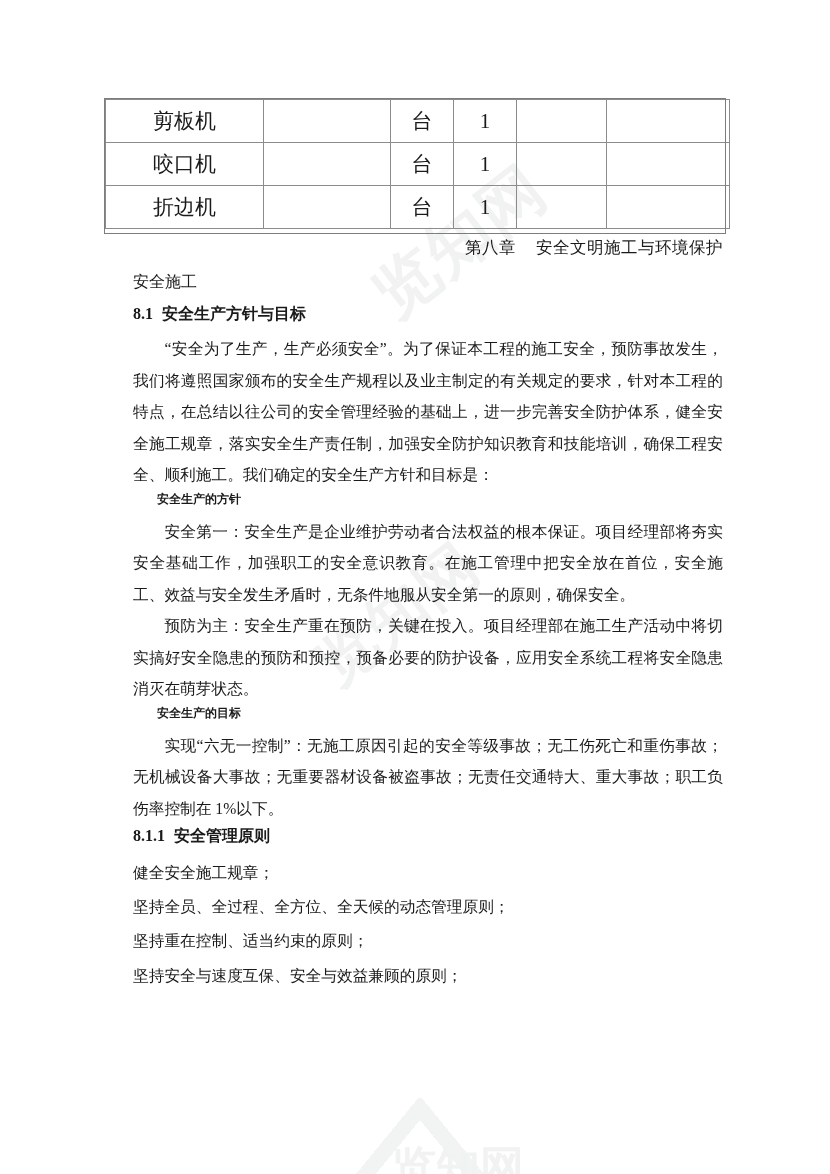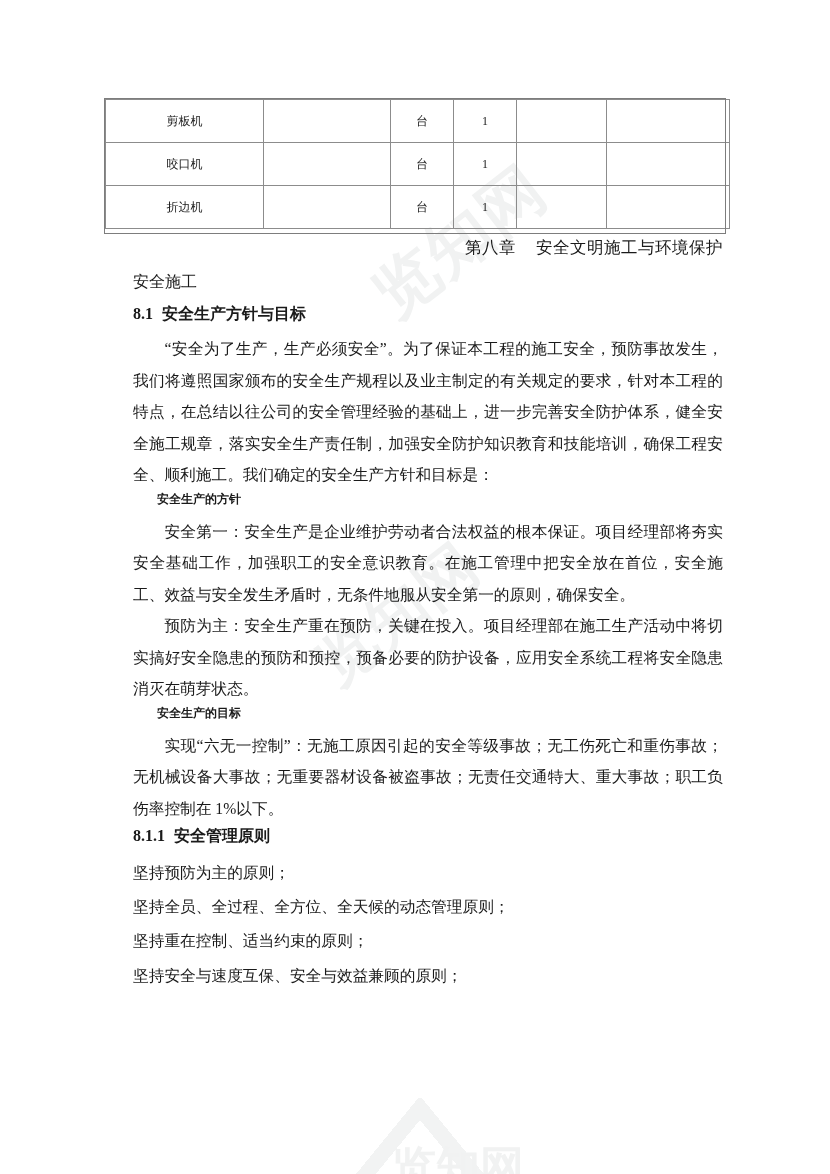--- a/index.html
+++ b/index.html
@@ -82,21 +82,21 @@
     position: absolute;
     left: 105px;
     top: 99px;
     width: 618px;
     border-collapse: collapse;
     table-layout: fixed;
   }
   .equip-table td {
     border: 1px solid #8c8c8c;
     height: 42px;
-    font-size: 12px;
+    font-size: 21px;
     text-align: center;
     vertical-align: middle;
     padding: 0;
     line-height: 42px;
   }
   .equip-table .c-name  { width: 157px; }
   .equip-table .c-spec  { width: 126px; }
   .equip-table .c-unit  { width: 62px;  }
   .equip-table .c-qty   { width: 62px;  }
   .equip-table .c-e     { width: 89px;  }
@@ -223,20 +223,20 @@
       <p class="para">安全第一：安全生产是企业维护劳动者合法权益的根本保证。项目经理部将夯实安全基础工作，加强职工的安全意识教育。在施工管理中把安全放在首位，安全施工、效益与安全发生矛盾时，无条件地服从安全第一的原则，确保安全。</p>
 
       <p class="para">预防为主：安全生产重在预防，关键在投入。项目经理部在施工生产活动中将切实搞好安全隐患的预防和预控，预备必要的防护设备，应用安全系统工程将安全隐患消灭在萌芽状态。</p>
 
       <div class="h-sub">安全生产的目标</div>
 
       <p class="para">实现“六无一控制”：无施工原因引起的安全等级事故；无工伤死亡和重伤事故；无机械设备大事故；无重要器材设备被盗事故；无责任交通特大、重大事故；职工负伤率控制在 1%以下。</p>
 
       <div class="h-num"><span>8.1.1</span><span class="gap"></span><span>安全管理原则</span></div>
 
-      <p class="item">坚持预防为主的原则；</p>
+      <p class="item">健全安全施工规章；</p>
       <p class="item">坚持全员、全过程、全方位、全天候的动态管理原则；</p>
       <p class="item">坚持重在控制、适当约束的原则；</p>
       <p class="item">坚持安全与速度互保、安全与效益兼顾的原则；</p>
 
     </div>
   </div>
 </div>
 
 </body></html>

